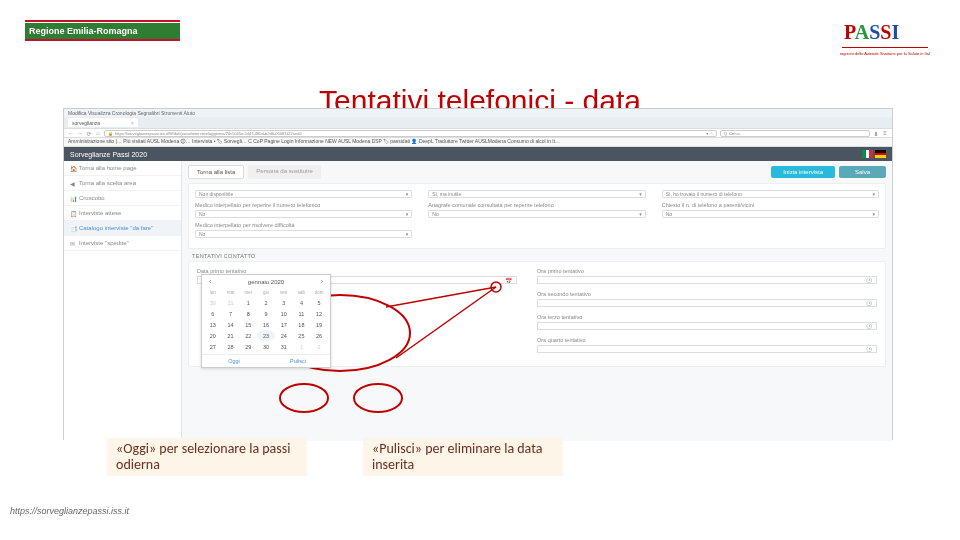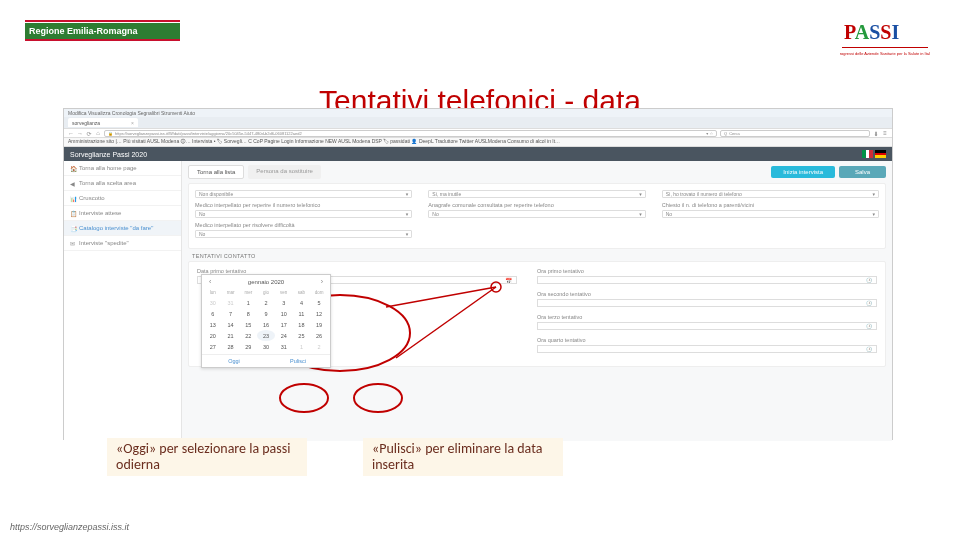--- a/index.html
+++ b/index.html
@@ -71,21 +71,21 @@
   .cal-grid .d.muted { color:#ccc; }
   .cal-grid .d.sel { background:#eef3f8; border-radius:50%; }
   .cal-foot { display:flex; border-top:1px solid #eee; }
   .cal-foot span { flex:1; text-align:center; padding:3px; font-size:5.5px; color:#4a90d0; }
 
   
   .annot { position:absolute; pointer-events:none; }
 
   
   .caption { position:absolute; background:#fdf6e8; border:1px solid #fdf6e8; font-size:14px; color:#6b2e1f; font-family:Calibri,sans-serif; padding:2px 8px; line-height:1.15; width:200px; }
-  .footer-link { position:absolute; bottom:8px; left:10px; font-size:9px; font-style:italic; color:#666; }
+  .footer-link { position:absolute; bottom:24px; left:10px; font-size:9px; font-style:italic; color:#666; }
 </style>
 </head>
 <body>
 
 <div class="logo-region">
   <div class="bars">
     <div class="bar-red"></div>
     <div class="bar-green">
         <span>Regione Emilia-Romagna</span>
       </div>

